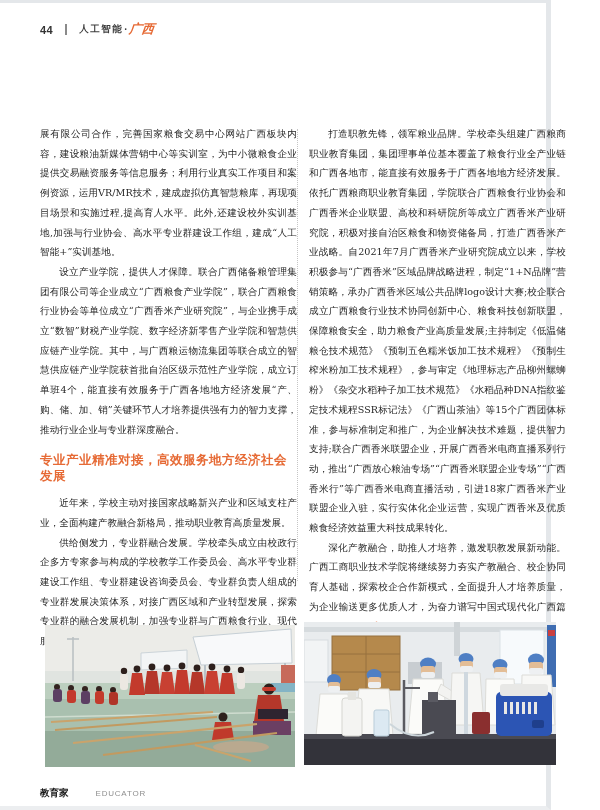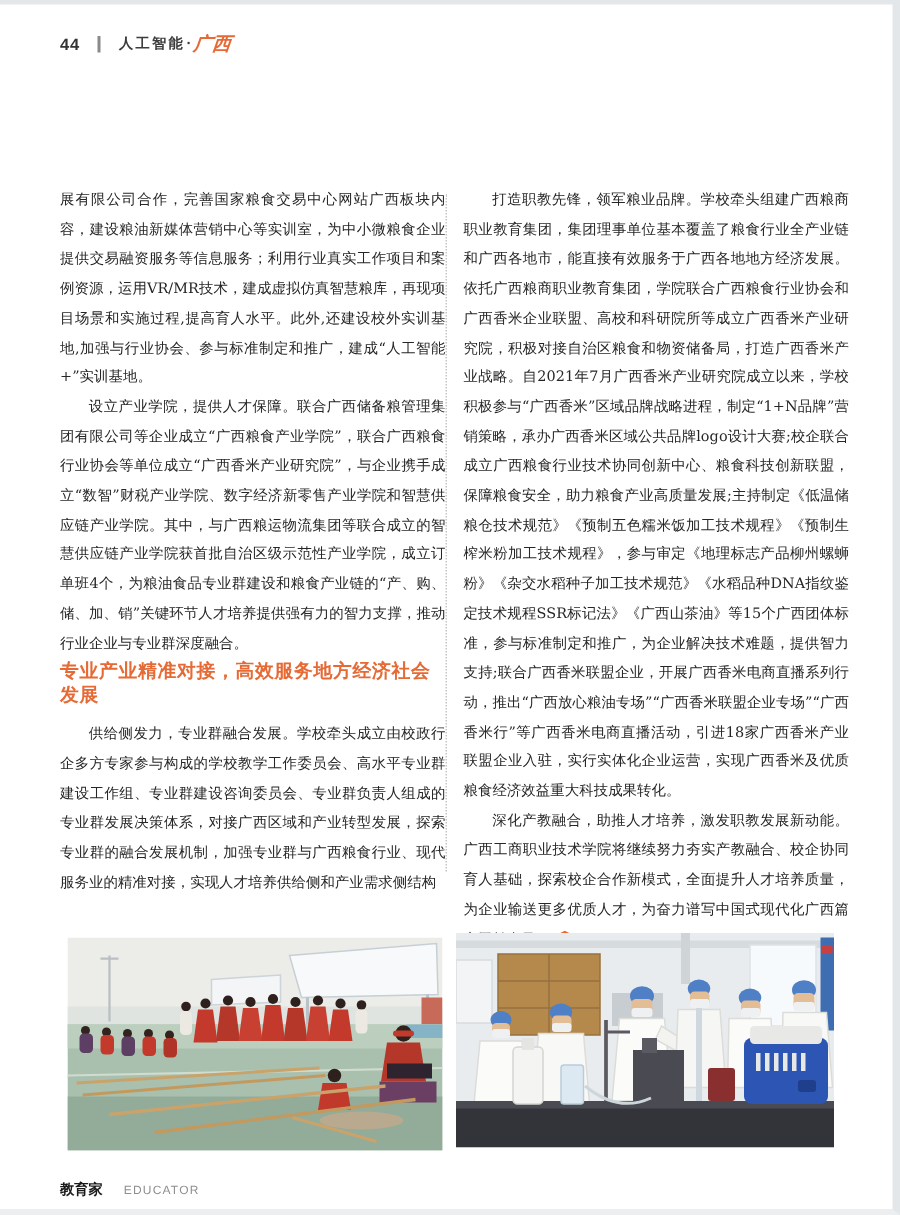--- a/index.html
+++ b/index.html
@@ -11,21 +11,21 @@
   *{margin:0;padding:0;box-sizing:border-box;}
   html,body{background:#ffffff;}
   body{
     width:600px;height:810px;
     font-family:"DejaVu Serif","Liberation Serif",serif;
     color:var(--text);
     overflow:hidden;
   }
   .page{
     position:relative;
-    width:600px;height:810px;
+    width:551px;height:810px;
     background:#ffffff;
     border-top:3px solid var(--edge);
     border-right:5px solid var(--edge);
     border-bottom:4px solid #eceef0;
   }
   
   .page-header{
     position:absolute;left:40px;top:18px;
     display:flex;align-items:center;
     font-family:"Liberation Sans","DejaVu Sans",sans-serif;
@@ -50,56 +50,57 @@
   .col-divider{
     position:absolute;left:297px;top:126px;height:452px;width:0;
     border-left:1px dotted var(--divider);
   }
   .body-p{text-align:justify;}
   .body-p.indent{text-indent:2em;}
   .sub-heading{
     color:var(--accent);
     font-size:12.5px;font-weight:bold;
     line-height:16px;
-    margin:0 0 9px 0;
+    margin:13px 0 9px 0;
     letter-spacing:0.5px;
     font-family:"DejaVu Sans","Liberation Sans",sans-serif;
     text-align:left;
   }
   .end-mark{vertical-align:-1px;margin-left:3px;}
   
   .photo{position:absolute;display:block;}
   .photo-left{left:45px;top:622px;}
   .photo-right{left:304px;top:619px;}
   
   .page-footer{
     position:absolute;left:40px;top:784px;
-    display:flex;align-items:baseline;gap:2px;
+    display:flex;align-items:baseline;gap:15px;
     font-family:"Liberation Sans","DejaVu Sans",sans-serif;
   }
   .footer-name{font-size:9.5px;font-weight:bold;color:#1a1a1a;}
   .footer-en{font-size:8px;color:#8f8f8f;letter-spacing:0.8px;padding-left:12px;}
 </style>
 </head>
 <body>
 
 <div class="page">
 
   <header class="page-header">
     <span class="page-num">44</span>
     <span class="hdr-bar"></span>
     <span class="section-title">人工智能</span>
     <span class="section-dot">·</span>
     <span class="region-title">广西</span>
   </header>
 
   <div class="col col-left">
-    <p class="body-p">展有限公司合作，完善国家粮食交易中心网站广西板块内容，建设粮油新媒体营销中心等实训室，为中小微粮食企业提供交易融资服务等信息服务；利用行业真实工作项目和案例资源，运用VR/MR技术，建成虚拟仿真智慧粮库，再现项目场景和实施过程,提高育人水平。此外,还建设校外实训基地,加强与行业协会、参与标准制定和推广，建成“人工智能+”实训基地。</p>
-    <p class="body-p indent">设立产业学院，提供人才保障。联合广西储备粮管理集团有限公司等企业成立“广西粮食产业学院”，联合广西粮食行业协会等单位成立“广西香米产业研究院”，与企业携手成立“数智”财税产业学院、数字经济新零售产业学院和智慧供应链产业学院。其中，与广西粮运物流集团等联合成立的智慧供应链产业学院获首批自治区级示范性产业学院，成立订单班4个，为粮油食品专业群建设和粮食产业链的“产、购、储、加、销”关键环节人才培养提供强有力的智力支撑，推动行业企业与专业群深度融合。</p>
+    <p class="body-p">展有限公司合作，完善国家粮食交易中心网站广西板块内容，建设粮油新媒体营销中心等实训室，为中小微粮食企业提供交易融资服务等信息服务；利用行业真实工作项目和案例资源，运用VR/MR技术，建成虚拟仿真智慧粮库，再现项目场景和实施过程,提高育人水平。此外,还建设校外实训基地,加强与行业协会、高水平专业群建设工作组，建成“人工智能+”实训基地。</p>
+    <p class="body-p indent">设立产业学院，提供人才保障。联合广西储备粮管理集团有限公司等企业成立“广西粮食产业学院”，联合广西粮食行业协会等单位成立“广西香米产业研究院”，与企业携手成立“数智”财税产业学院、数字经济新零售产业学院和智慧供应链产业学院。其中，与广西粮运物流集团等联合成立的智慧供应链产业学院获首批自治区级示范性产业学院，成立订单班4个，能直接有效服务于广西各地地方经济发展“产、购、储、加、销”关键环节人才培养提供强有力的智力支撑，推动行业企业与专业群深度融合。</p>
     <h2 class="sub-heading">专业产业精准对接，高效服务地方经济社会发展</h2>
+    <p class="body-p indent">近年来，学校主动对接国家战略新兴产业和区域支柱产业，全面构建产教融合新格局，推动职业教育高质量发展。</p>
     <p class="body-p indent">供给侧发力，专业群融合发展。学校牵头成立由校政行企多方专家参与构成的学校教学工作委员会、高水平专业群建设工作组、专业群建设咨询委员会、专业群负责人组成的专业群发展决策体系，对接广西区域和产业转型发展，探索专业群的融合发展机制，加强专业群与广西粮食行业、现代服务业的精准对接，实现人才培养供给侧和产业需求侧结构</p>
   </div>
 
   <div class="col-divider"></div>
 
   <div class="col col-right">
     <p class="body-p indent">打造职教先锋，领军粮业品牌。学校牵头组建广西粮商职业教育集团，集团理事单位基本覆盖了粮食行业全产业链和广西各地市，能直接有效服务于广西各地地方经济发展。依托广西粮商职业教育集团，学院联合广西粮食行业协会和广西香米企业联盟、高校和科研院所等成立广西香米产业研究院，积极对接自治区粮食和物资储备局，打造广西香米产业战略。自2021年7月广西香米产业研究院成立以来，学校积极参与“广西香米”区域品牌战略进程，制定“1+N品牌”营销策略，承办广西香米区域公共品牌logo设计大赛;校企联合成立广西粮食行业技术协同创新中心、粮食科技创新联盟，保障粮食安全，助力粮食产业高质量发展;主持制定《低温储粮仓技术规范》《预制五色糯米饭加工技术规程》《预制生榨米粉加工技术规程》，参与审定《地理标志产品柳州螺蛳粉》《杂交水稻种子加工技术规范》《水稻品种DNA指纹鉴定技术规程SSR标记法》《广西山茶油》等15个广西团体标准，参与标准制定和推广，为企业解决技术难题，提供智力支持;联合广西香米联盟企业，开展广西香米电商直播系列行动，推出“广西放心粮油专场”“广西香米联盟企业专场”“广西香米行”等广西香米电商直播活动，引进18家广西香米产业联盟企业入驻，实行实体化企业运营，实现广西香米及优质粮食经济效益重大科技成果转化。</p>
     <p class="body-p indent"><span>深化产教融合，助推人才培养，激发职教发展新动能。广西工商职业技术学院将继续努力夯实产教融合、校企协同育人基础，探索校企合作新模式，全面提升人才培养质量，为企业输送更多优质人才，为奋力谱写中国式现代化广西篇章贡献力量。</span><svg class="end-mark" width="13" height="10" viewBox="0 0 26 20">
           <path d="M13 1 L25 7 L13 13 L1 7 Z" fill="#e66a35"></path>
           <path d="M6 10 v5 q7 5 14 0 v-5 l-7 3.5 z" fill="#e66a35"></path>

